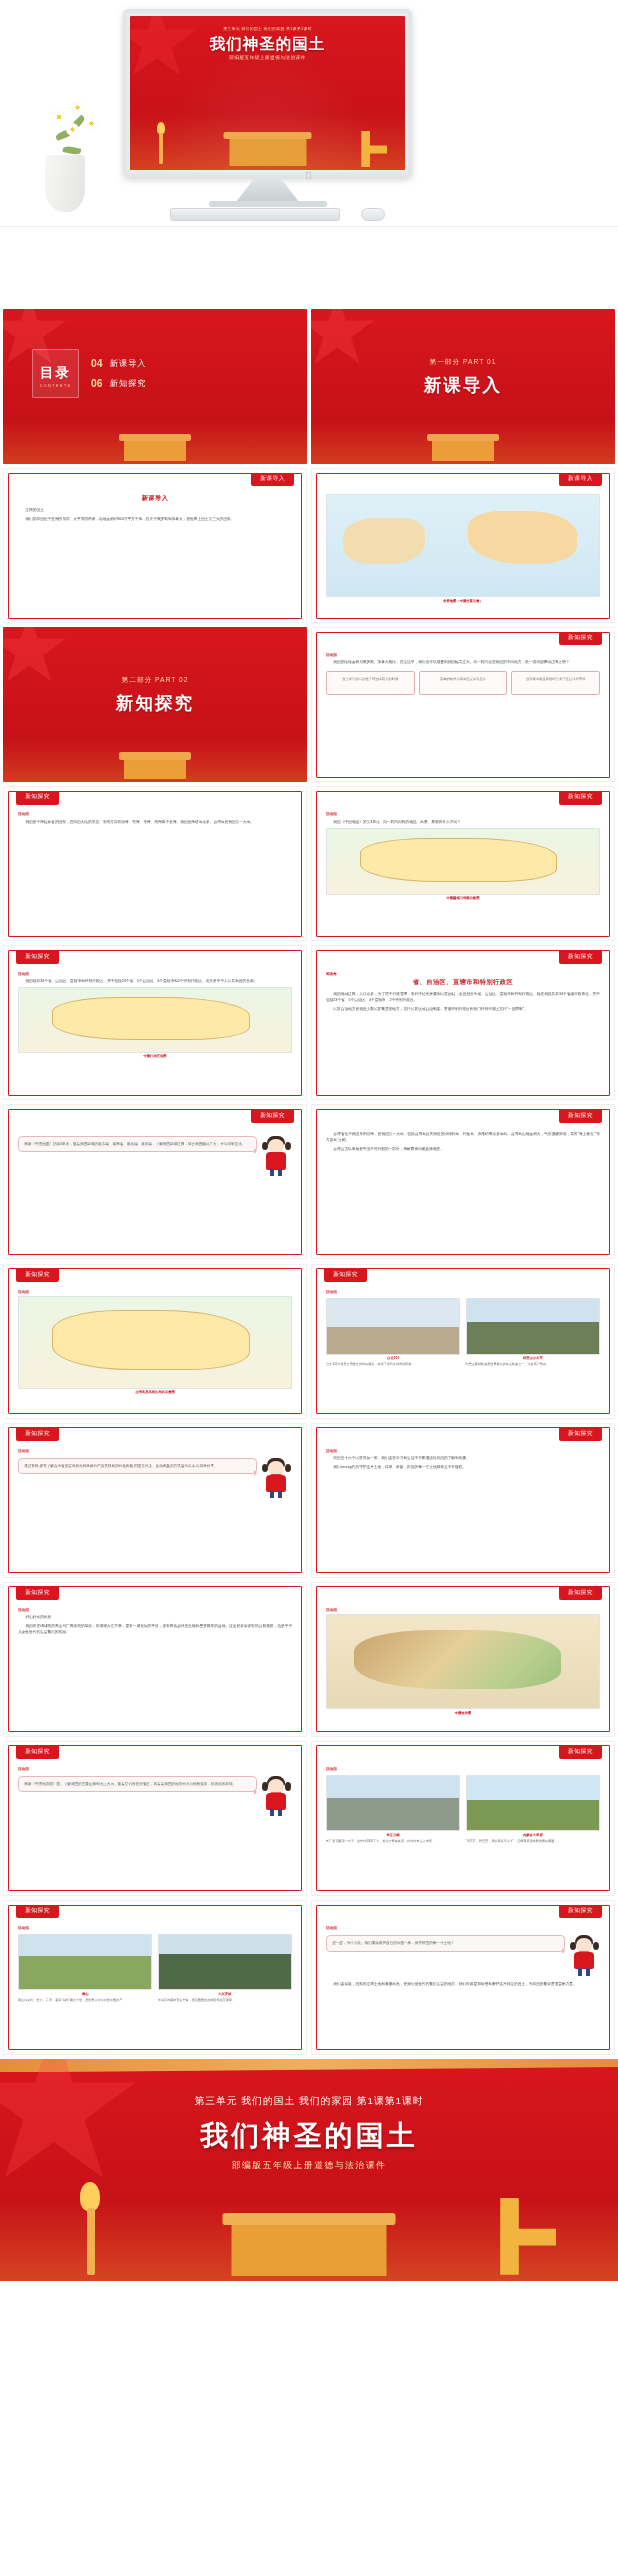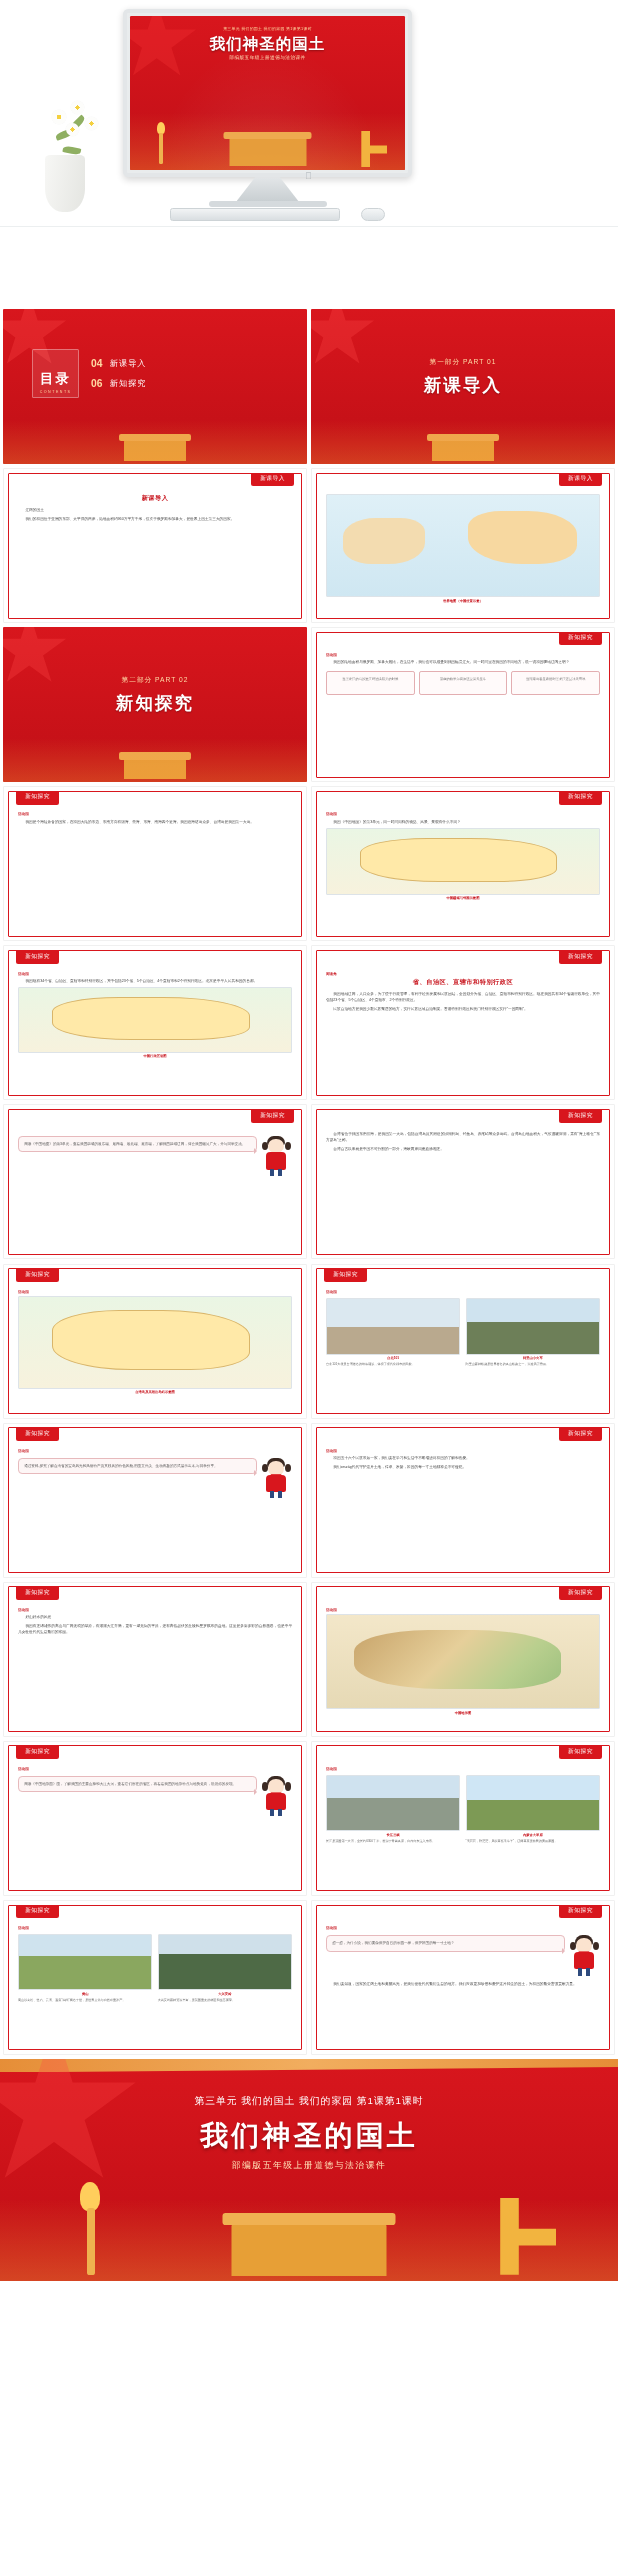--- a/index.html
+++ b/index.html
@@ -172,21 +172,21 @@
     background:#ff4a4a; opacity:.3;
     clip-path: polygon(50% 0%,61% 35%,98% 35%,68% 57%,79% 91%,50% 70%,21% 91%,32% 57%,2% 35%,39% 35%);
   }
   .toc-box {
     position:absolute; left:29px; top:40px; width:47px; height:49px;
     background:rgba(255,255,255,.10);
     border:0.5px solid rgba(255,255,255,.35);
     border-radius:1.5px;
     color:#fff; text-align:center;
   }
-  .toc-cn { font-size:13.4px; font-weight:bold; line-height:15.5px; padding-top:21px; letter-spacing:2.1px; }
+  .toc-cn { font-size:13.4px; font-weight:bold; line-height:15.5px; padding-top:15px; letter-spacing:2.1px; }
   .toc-en { font-size:3.6px; letter-spacing:1.5px; color:#ffd9a3; margin-top:3.1px; }
   .toc-list { position:absolute; left:88px; top:49px; color:#fff; }
   .toc-item { display:flex; align-items:center; margin-bottom:9.3px; }
   .toc-num { font-size:10.3px; font-weight:bold; color:#ffd9a3; margin-right:7.2px; }
   .toc-label { font-size:8.2px; letter-spacing:1px; }
   .part-tag {
     position:absolute; left:0; right:0; top:49px; text-align:center;
     color:#ffdda8; font-size:6.7px; letter-spacing:1px;
   }
   .part-title {

